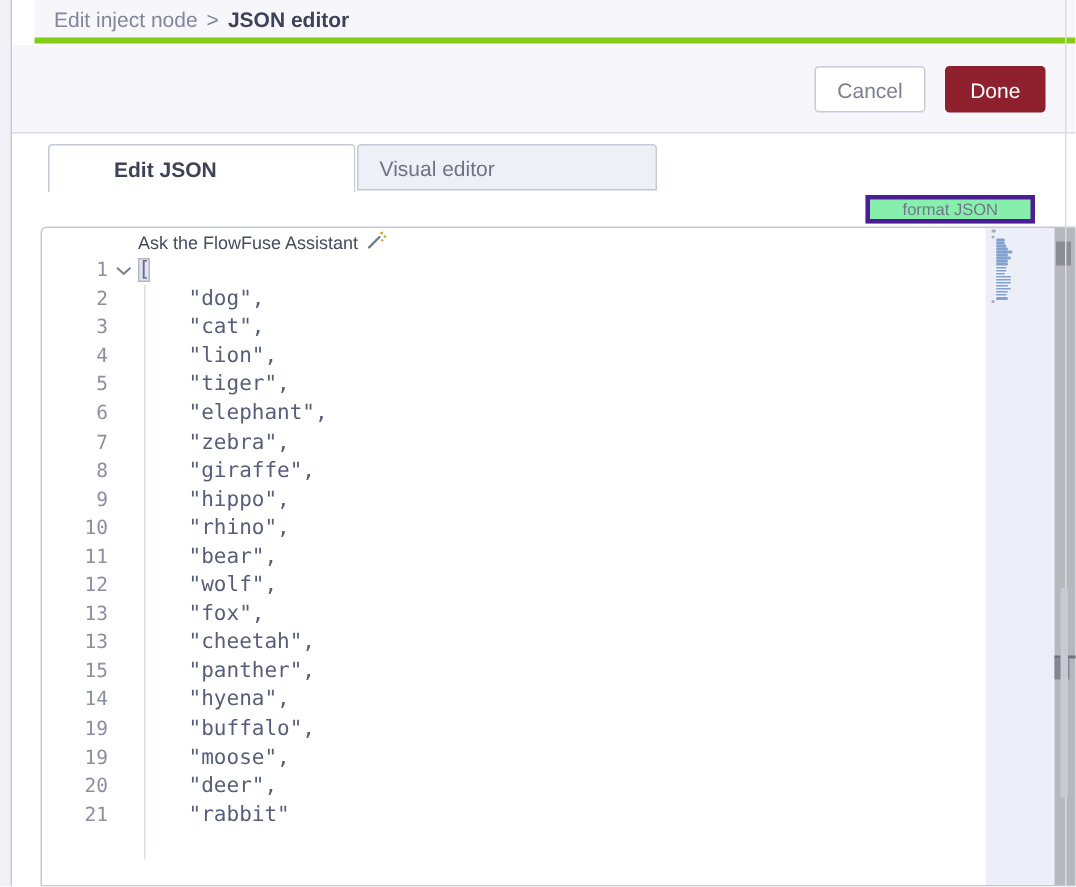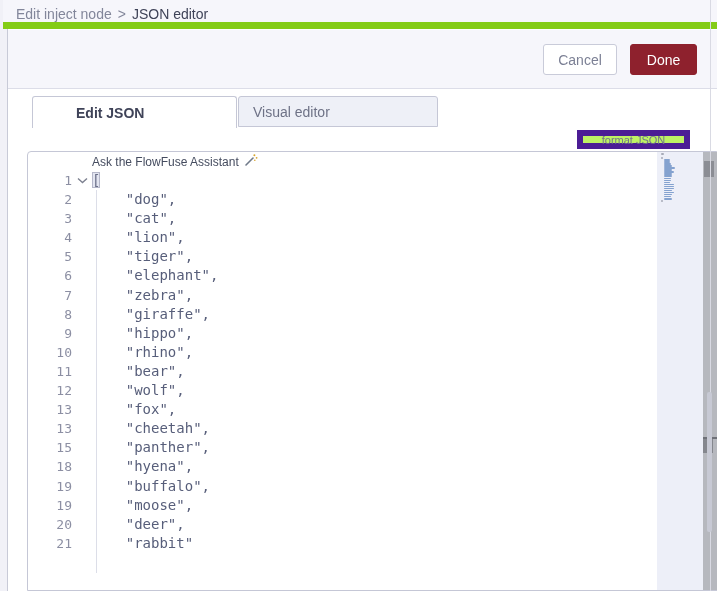--- a/index.html
+++ b/index.html
@@ -7,37 +7,37 @@
     width:717px;height:591px;position:relative;overflow:hidden;
     background:#ffffff;font-family:"Liberation Sans",sans-serif;
     -webkit-font-smoothing:antialiased;
   }
   
   .page-left-strip{position:absolute;left:0;top:0;width:7px;height:591px;background:#f1f1f7;border-right:1px solid #c8cad7;}
   .page-scroll-line{position:absolute;left:710px;top:0;width:1px;height:591px;background:#d9dae3;}
   .page-scroll-thumb{position:absolute;left:707px;top:392px;width:5px;height:140px;background:#c7c9d4;border-radius:2px;}
 
   
-  .tray-header{position:absolute;left:3px;right:0;top:0;height:29px;background:#f6f6fb;border-bottom:7px solid #84cc16;display:flex;align-items:flex-end;padding-left:13px;box-sizing:border-box;}
+  .tray-header{position:absolute;left:23px;right:0;top:0;height:29px;background:#f6f6fb;border-bottom:4px solid #84cc16;display:flex;align-items:center;padding-left:13px;box-sizing:border-box;}
   .crumb-parent{color:#82869a;font-size:14px;}
   .crumb-sep{color:#82869a;font-size:14px;margin:0 6px;}
-  .crumb-current{color:#3f4358;font-size:14px;font-weight:normal;}
+  .crumb-current{color:#3f4358;font-size:14px;font-weight:bold;}
 
   
   .tray-toolbar{position:absolute;left:8px;right:0;top:30px;height:58px;background:#f6f6fb;border-bottom:1px solid #dcdde8;}
   .btn{position:absolute;top:14px;height:31px;box-sizing:border-box;font-size:14px;border-radius:3px;display:flex;align-items:center;justify-content:center;cursor:pointer;}
   .btn-cancel{left:535px;width:74px;background:#ffffff;border:1px solid #c9cbd9;color:#7c8095;}
   .btn-done{left:622px;width:67px;background:#8e212d;border:1px solid #8e212d;color:#ffffff;}
 
   
   .tab{position:absolute;top:96px;box-sizing:border-box;font-size:14px;display:flex;align-items:center;}
   .tab-active{left:32px;width:205px;height:32px;background:#ffffff;border:1px solid #c5c7d6;border-bottom:none;border-radius:3px 3px 0 0;color:#3f4358;font-weight:bold;padding-left:43px;}
   .tab-inactive{left:238px;width:200px;height:31px;background:#eef0f7;border:1px solid #c5c7d6;border-radius:3px 3px 0 0;color:#6e7286;padding-left:14px;}
 
-  .format-btn{position:absolute;left:577px;top:130px;width:113px;height:19px;box-sizing:border-box;background:#bef264;border:6px solid #4c1d95;color:#72768a;font-size:11px;display:flex;align-items:center;justify-content:center;cursor:pointer;}
+  .format-btn{position:absolute;left:577px;top:130px;width:113px;height:19px;box-sizing:border-box;background:#86efac;border:3px solid #4c1d95;color:#72768a;font-size:11px;display:flex;align-items:center;justify-content:center;cursor:pointer;}
 
   
   .editor{position:absolute;left:27px;top:151px;width:693px;height:440px;box-sizing:border-box;background:#ffffff;border:1px solid #c5c7d6;border-radius:4px 4px 0 0;overflow:hidden;}
   .hint-row{height:19px;display:flex;align-items:center;padding-left:64px;font-size:12px;color:#454c5f;gap:5px;cursor:pointer;}
   .code-line{height:19.1px;display:flex;align-items:center;font-family:"DejaVu Sans Mono",monospace;font-size:14px;line-height:19.1px;}
   .gutter-num{width:44px;text-align:right;color:#8c8fa3;font-size:13px;flex:none;}
   .fold-cell{width:20px;flex:none;display:flex;align-items:center;justify-content:center;}
   .code-text{white-space:pre;color:#575e7a;}
   .bracket-match{background:#e3e5f0;box-shadow:inset 0 0 0 1px #b5b7c9;color:#6b7088;}
   .cursor-caret{display:inline-block;width:2px;height:16px;background:#2e3342;vertical-align:middle;margin-left:1px;}
@@ -158,21 +158,21 @@
         <div class="gutter-num">13</div>
         <div class="fold-cell"></div>
         <div class="code-text">    "cheetah",</div>
       </div>
       <div class="code-line">
         <div class="gutter-num">15</div>
         <div class="fold-cell"></div>
         <div class="code-text">    "panther",</div>
       </div>
       <div class="code-line">
-        <div class="gutter-num">18</div>
+        <div class="gutter-num">14</div>
         <div class="fold-cell"></div>
         <div class="code-text">    "hyena",</div>
       </div>
       <div class="code-line">
         <div class="gutter-num">19</div>
         <div class="fold-cell"></div>
         <div class="code-text">    "buffalo",</div>
       </div>
       <div class="code-line">
         <div class="gutter-num">19</div>

